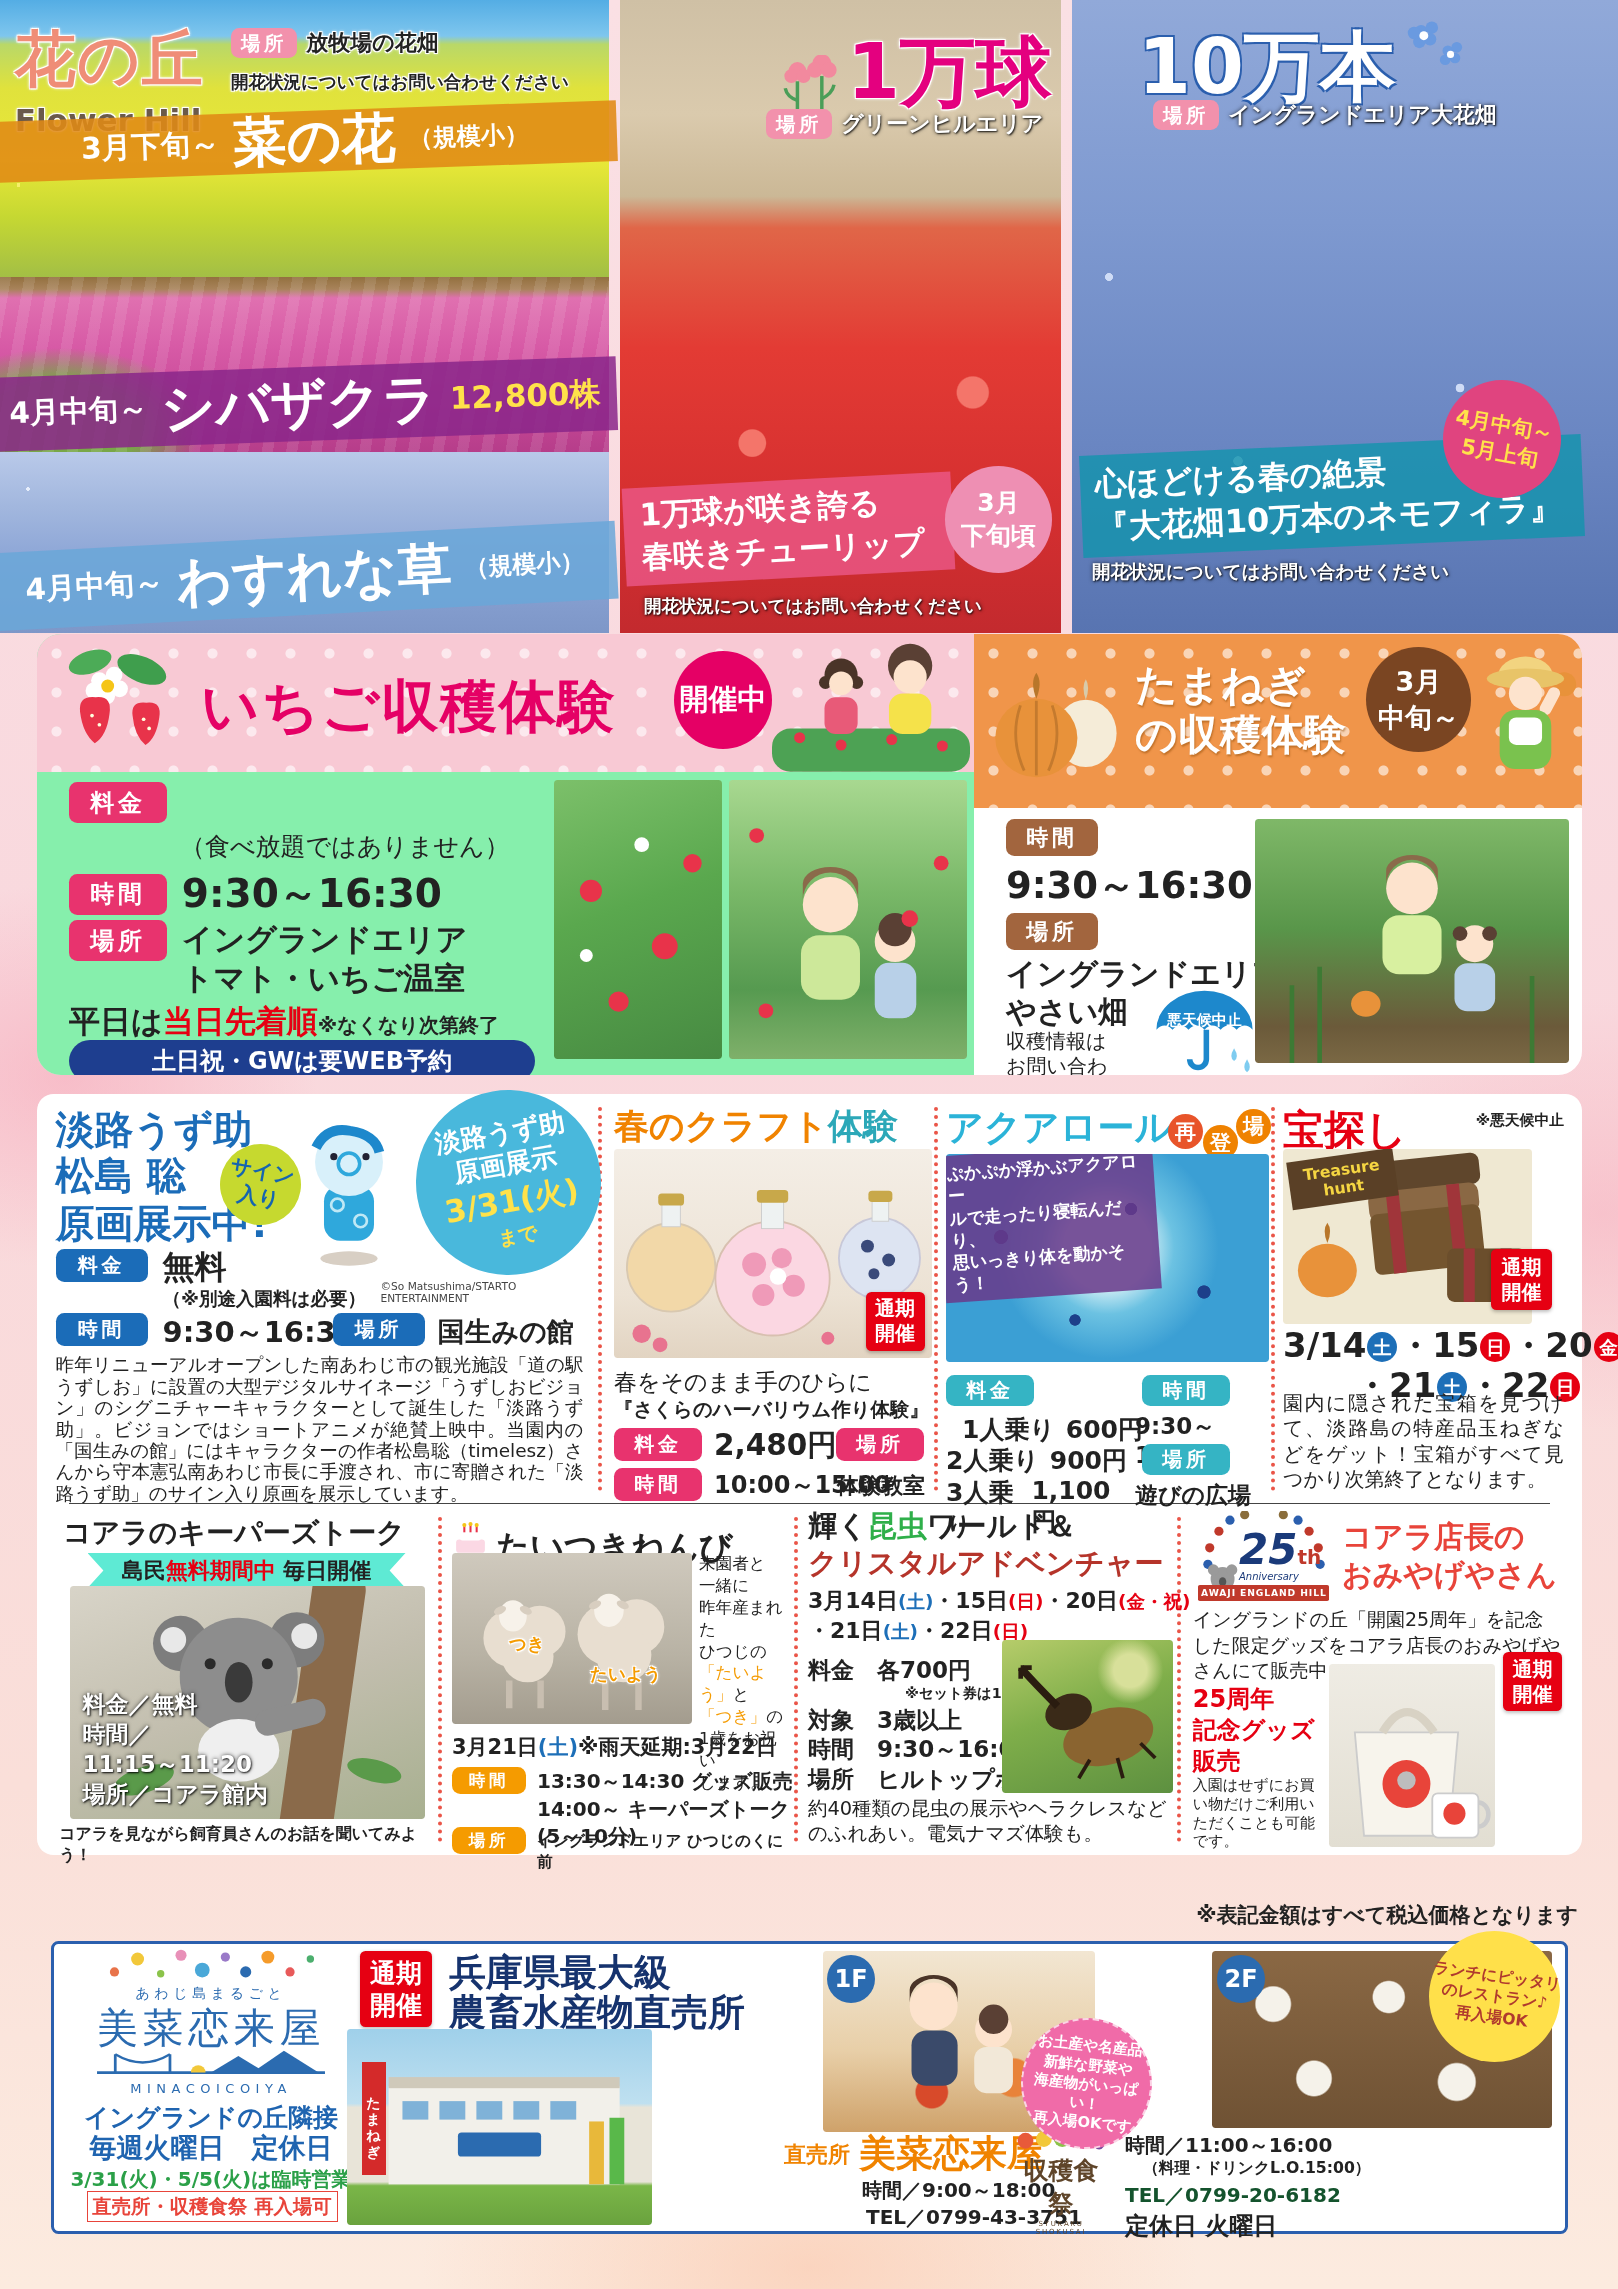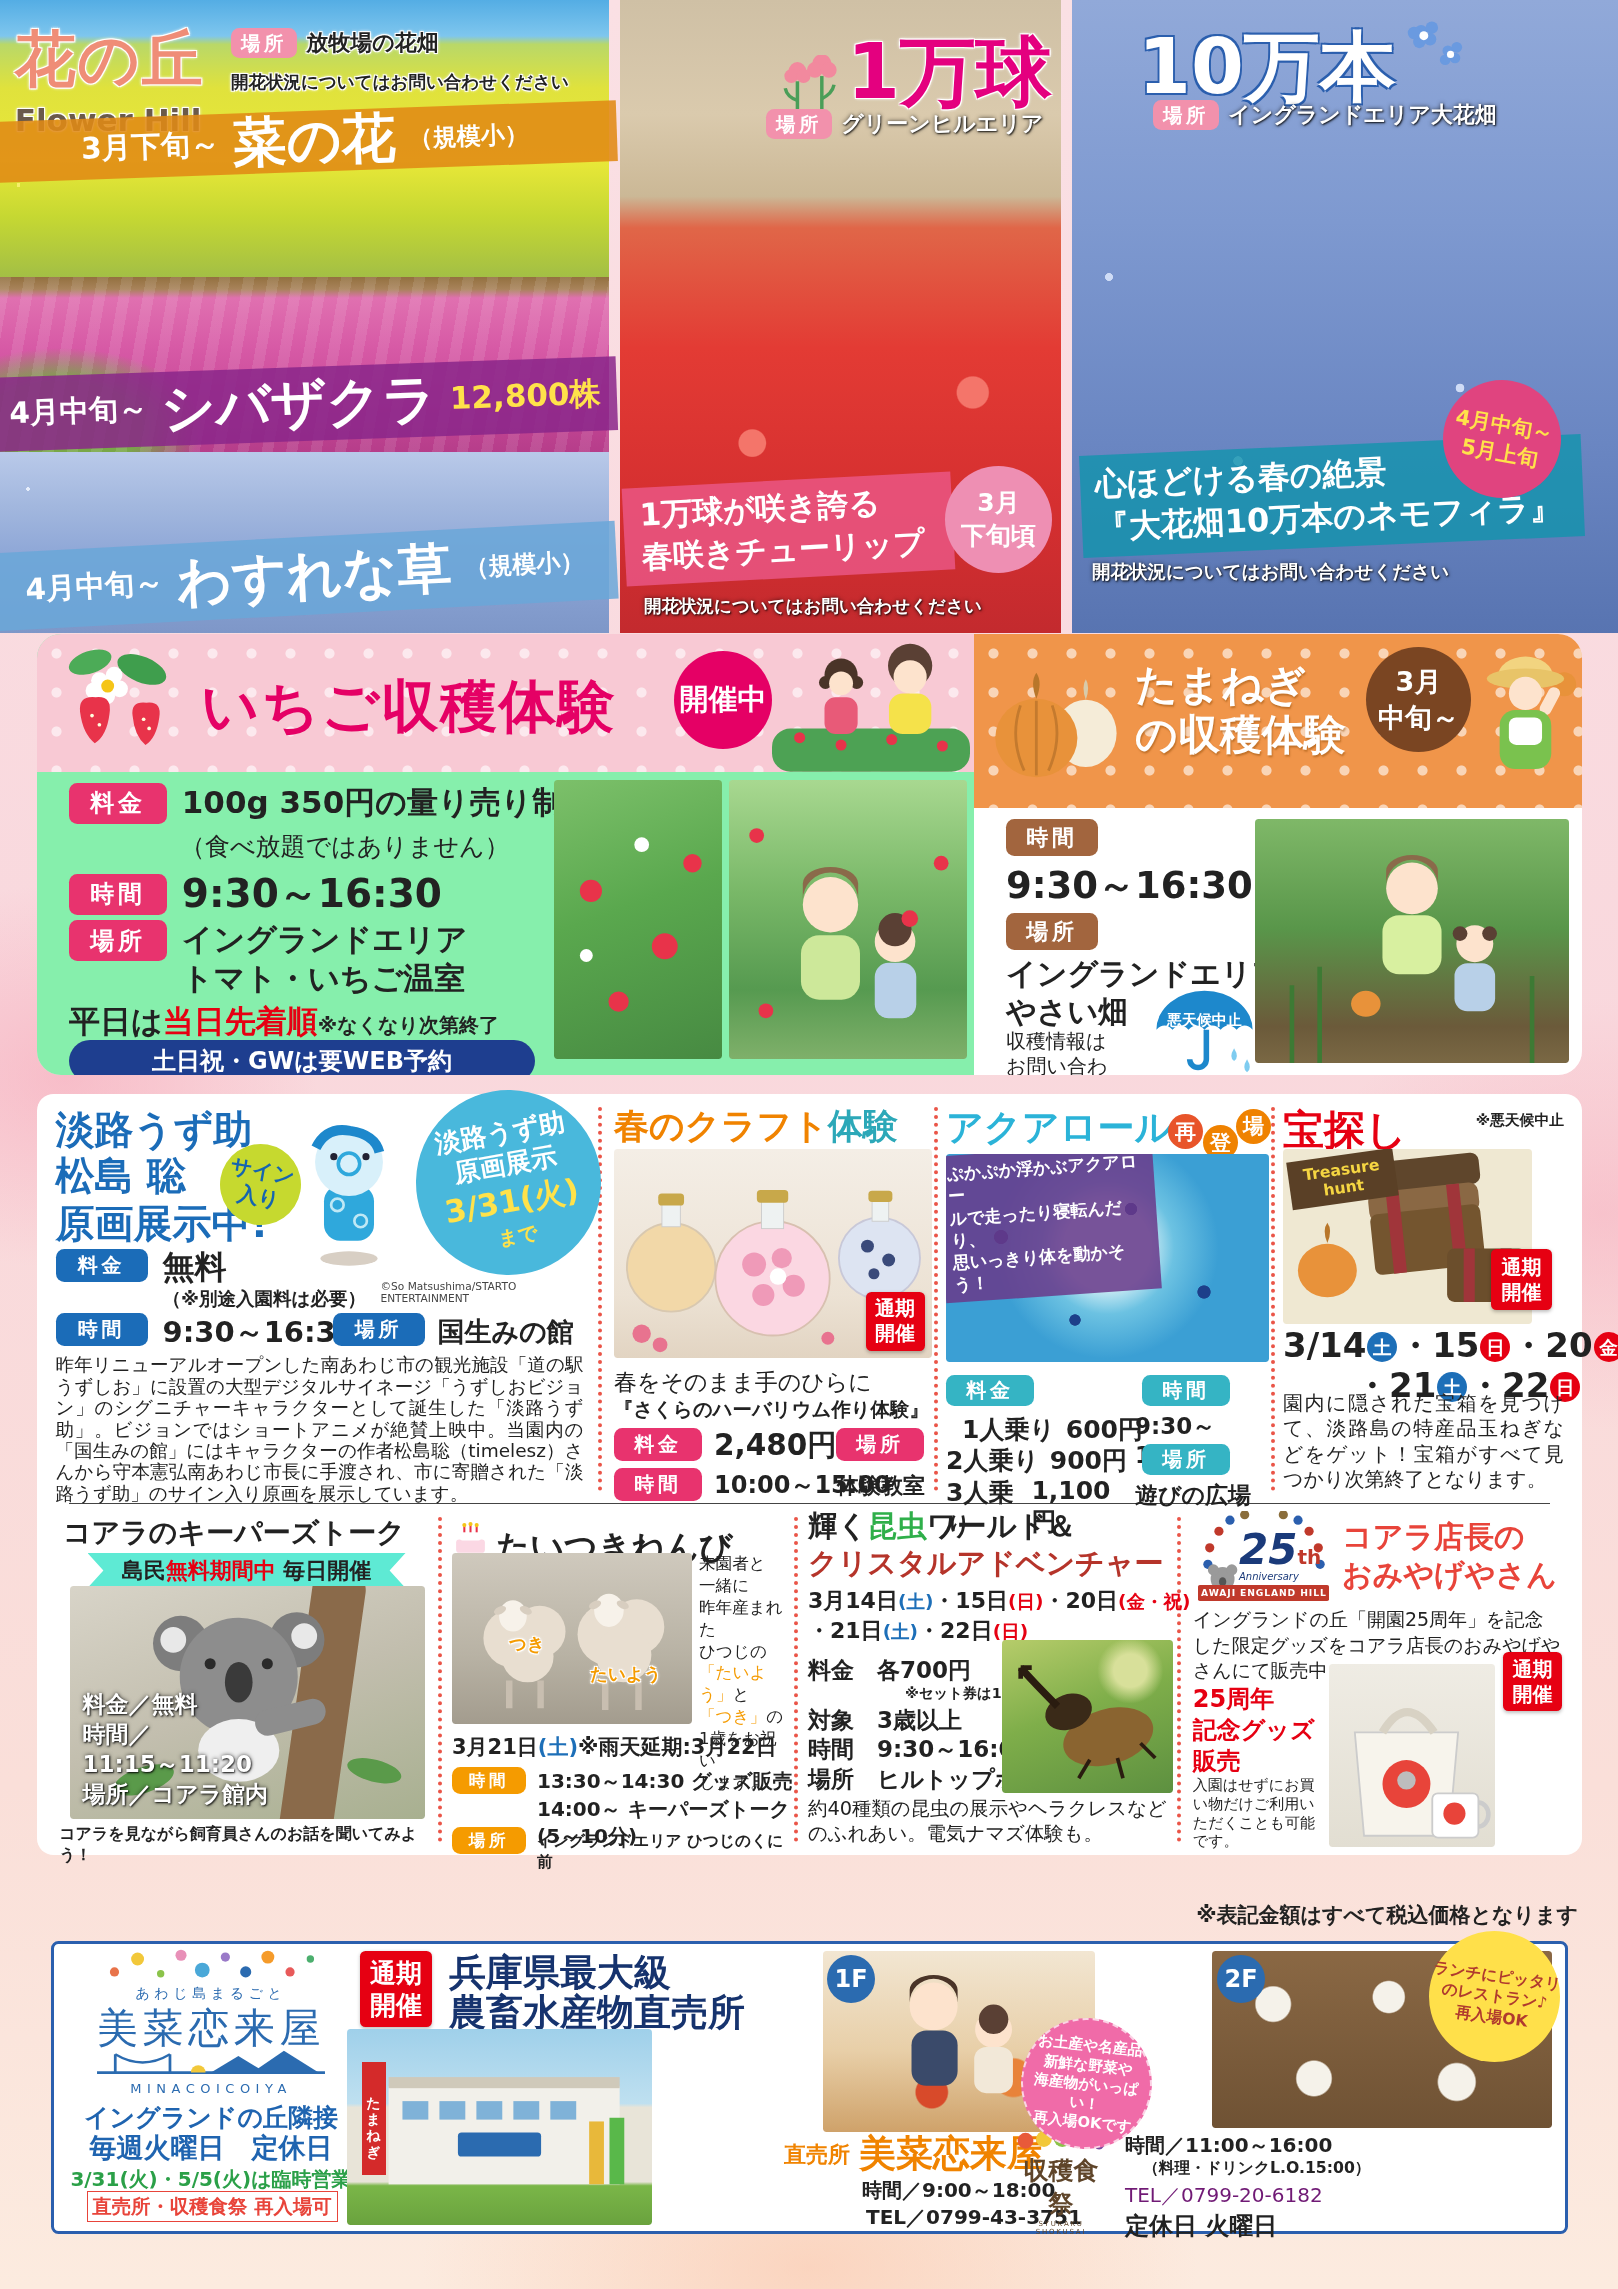--- a/index.html
+++ b/index.html
@@ -217,21 +217,20 @@
         <rect x="127" y="60" width="46" height="44" rx="15" fill="#f5e24a"></rect>
         <circle cx="75" cy="40" r="18" fill="#4a3428"></circle>
           <circle cx="58" cy="48" r="7" fill="#4a3428"></circle>
           <circle cx="92" cy="48" r="7" fill="#4a3428"></circle>
         <circle cx="75" cy="49" r="13" fill="#fde3cd"></circle>
         <rect x="57" y="64" width="36" height="40" rx="12" fill="#e85a78"></rect>
       </svg>
 
       <div class="abs" style="left:32px;top:148px;display:flex;align-items:center;gap:14.8px;">
         <span class="pill pill-pink" style="width:98px;height:41px;font-size:24px;">料金</span>
-        <span style="font-size:31px;font-weight:bold;color:#222;">100g 350円の量り売り制</span>
       </div>
       <div class="abs" style="left:143px;top:196px;font-size:25px;color:#222;">（食べ放題ではありません）</div>
       <div class="abs" style="left:32px;top:233px;display:flex;align-items:center;gap:14.8px;">
         <span class="pill pill-pink" style="width:98px;height:41px;font-size:24px;">時間</span>
         <span style="font-size:39px;font-weight:bold;color:#222;">9:30～16:30</span>
       </div>
       <div class="abs" style="left:32px;top:286px;display:flex;align-items:flex-start;gap:14.8px;">
         <span class="pill pill-pink" style="width:98px;height:41px;font-size:24px;">場所</span>
         <span class="pre" style="font-size:31px;font-weight:bold;color:#222;line-height:1.25;">イングランドエリア
 トマト・いちご温室</span>
@@ -761,18 +760,18 @@
       <div style="font-size:7px;letter-spacing:1.8px;color:#5f452a;">SYUKAKU SHOKUSAI</div>
     </div>
 
     <div class="photo ph-food" style="left:1158px;top:7.4px;width:340px;height:177px;"></div>
     <div class="abs circle" style="left:1163px;top:11px;width:48px;height:48px;background:#2b6bb0;color:#fff;font-size:24px;">2F</div>
     <div class="abs circle pre" style="left:1375px;top:-13px;width:131px;height:131px;background:#ffe04a;color:#b03a2e;font-size:15.7px;font-weight:bold;line-height:1.3;transform:rotate(8deg);z-index:2;">ランチにピッタリ
 のレストラン♪
 再入場OK</div>
     <div class="abs" style="left:1071px;top:188px;font-size:20px;font-weight:bold;color:#222;">時間／11:00～16:00</div>
     <div class="abs" style="left:1089px;top:214px;font-size:15.7px;font-weight:bold;color:#222;">（料理・ドリンクL.O.15:00）</div>
-    <div class="abs" style="left:1071px;top:238px;font-size:20px;font-weight:normal;color:#701a75;">TEL／0799-20-6182</div>
+    <div class="abs" style="left:1071px;top:238px;font-size:20px;font-weight:bold;color:#14532d;">TEL／0799-20-6182</div>
     <div class="abs" style="left:1071px;top:266px;font-size:24px;font-weight:bold;color:#222;">定休日 火曜日</div>
   </section>
 
 </div>
 
 
 </body></html>

